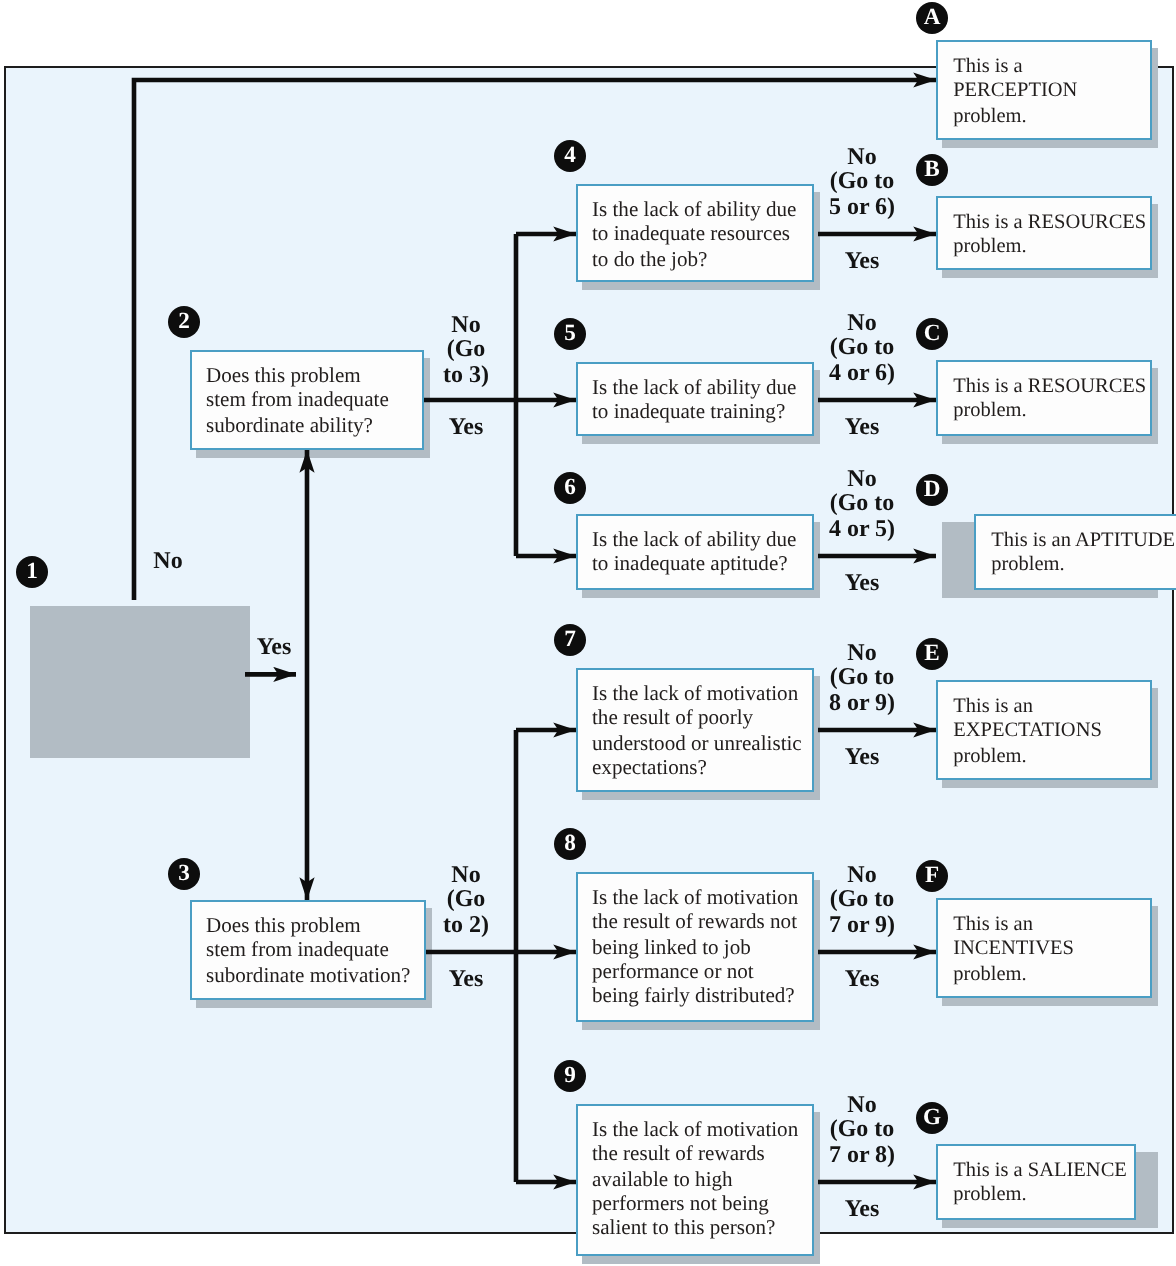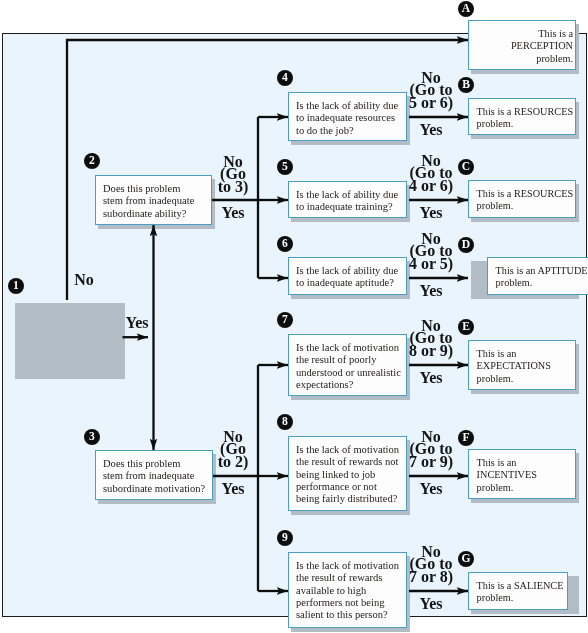--- a/index.html
+++ b/index.html
@@ -8,21 +8,21 @@
   #panel{position:absolute;left:1.6px;top:33.2px;width:585px;height:584.3px;background:#eaf4fc;
          border:1.7px solid #1d1d1d;box-sizing:border-box;}
   .sh{position:absolute;background:#b2bcc4;}
   .qbox,.abox{position:absolute;box-sizing:border-box;background:#fdfdfd;border:1.6px solid #4a9ec4;}
   .abox{background:#fdfdfd;}
   .bxt{position:absolute;left:7px;right:2px;top:7.4px;font-size:10.55px;line-height:12.1px;color:#211d1c;
        white-space:pre;}
   .abox .bxt{left:7.6px;top:6.8px;line-height:12.6px;font-size:10.25px;}
   .circ{position:absolute;width:16px;height:16px;border-radius:50%;background:#0d0d0d;color:#fff;
         font-size:11.6px;font-weight:bold;line-height:16.4px;text-align:center;}
-  .lbl{position:absolute;font-size:16px;font-weight:bold;line-height:12.3px;color:#141414;text-align:center;
+  .lbl{position:absolute;font-size:12px;font-weight:bold;line-height:12.3px;color:#141414;text-align:center;
        white-space:pre-line;}
   svg.lines{position:absolute;left:0;top:0;width:588px;height:633px;z-index:3;}
   .sh{z-index:1;}
   .qbox,.abox{z-index:5;}
   .circ{z-index:7;}
   .lbl{z-index:7;}
 </style>
 </head>
 <body>
 
@@ -122,21 +122,21 @@
   <div class="qbox" style="left:288px;top:552px;width:119px;height:76px;">
     <div class="bxt">Is the lack of motivation
 the result of rewards
 available to high
 performers not being
 salient to this person?</div>
   </div>
   <div class="circ" style="left:277px;top:530px;">9</div>
 
   <div class="sh" style="left:471px;top:24px;width:108px;height:50px;"></div>
-  <div class="abox" style="left:468px;top:20px;width:108px;height:50px;text-align:right;">
+  <div class="abox" style="left:468px;top:20px;width:108px;height:50px;">
     <div class="bxt">This is a
 PERCEPTION
 problem.</div>
   </div>
   <div class="circ" style="left:458px;top:1px;">A</div>
 
   <div class="sh" style="left:471px;top:102px;width:108px;height:37px;"></div>
   <div class="abox" style="left:468px;top:98px;width:108px;height:37px;">
     <div class="bxt">This is a RESOURCES
 problem.</div>

